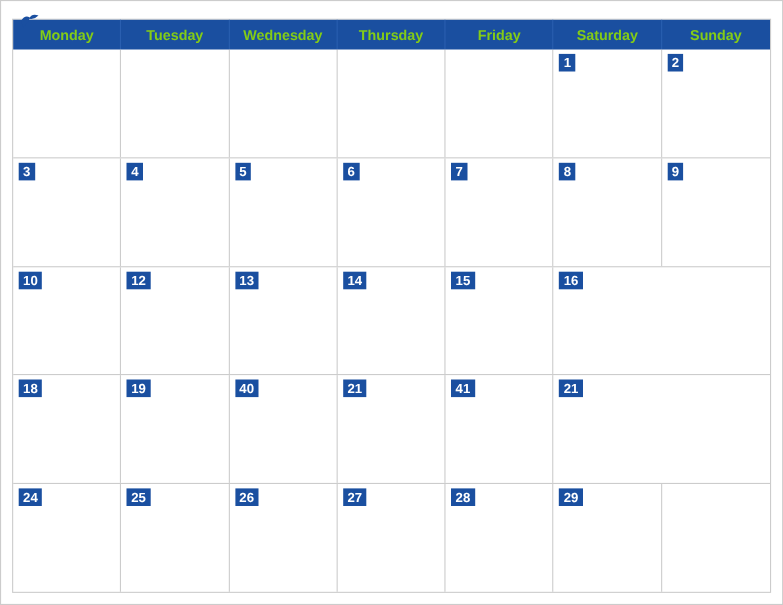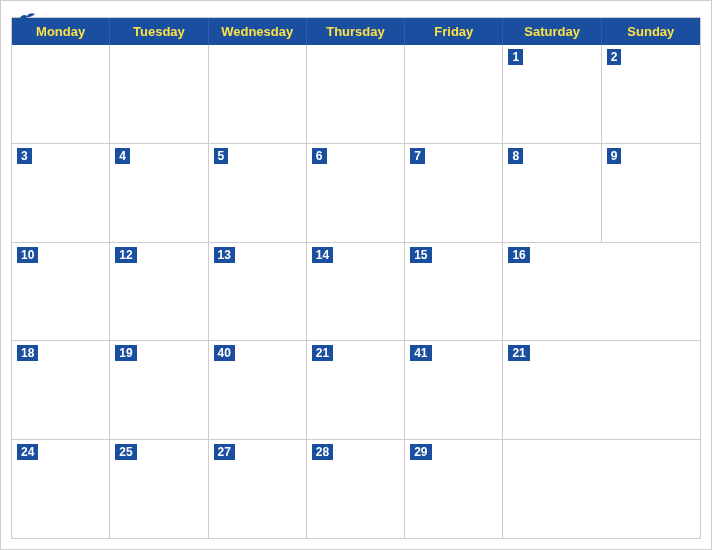--- a/index.html
+++ b/index.html
@@ -73,21 +73,21 @@
       margin: 0 10px 10px;
       border: 1px solid #ccc;
     }
     .day-headers {
       display: grid;
       grid-template-columns: repeat(7, 1fr);
       background: #1a4fa0;
     }
     .day-header {
       text-align: center;
-      color: #fde047;
+      color: #84cc16;
       font-size: 13px;
       font-weight: bold;
       padding: 6px 2px;
       border-right: 1px solid #2a5fb0;
     }
     .day-header:last-child { border-right: none; }
     .weeks {
       flex: 1;
       display: flex;
       flex-direction: column;
@@ -222,20 +222,23 @@
           </div>
         </div>
         <div class="week">
           <div class="day-cell">
             <span class="day-number">24</span>
           </div>
           <div class="day-cell">
             <span class="day-number">25</span>
           </div>
           <div class="day-cell">
+            <span class="day-number">26</span>
+          </div>
+          <div class="day-cell">
             <span class="day-number">27</span>
           </div>
           <div class="day-cell">
             <span class="day-number">28</span>
           </div>
           <div class="day-cell">
             <span class="day-number">29</span>
           </div>
           <div class="day-cell empty"></div>
         </div>

